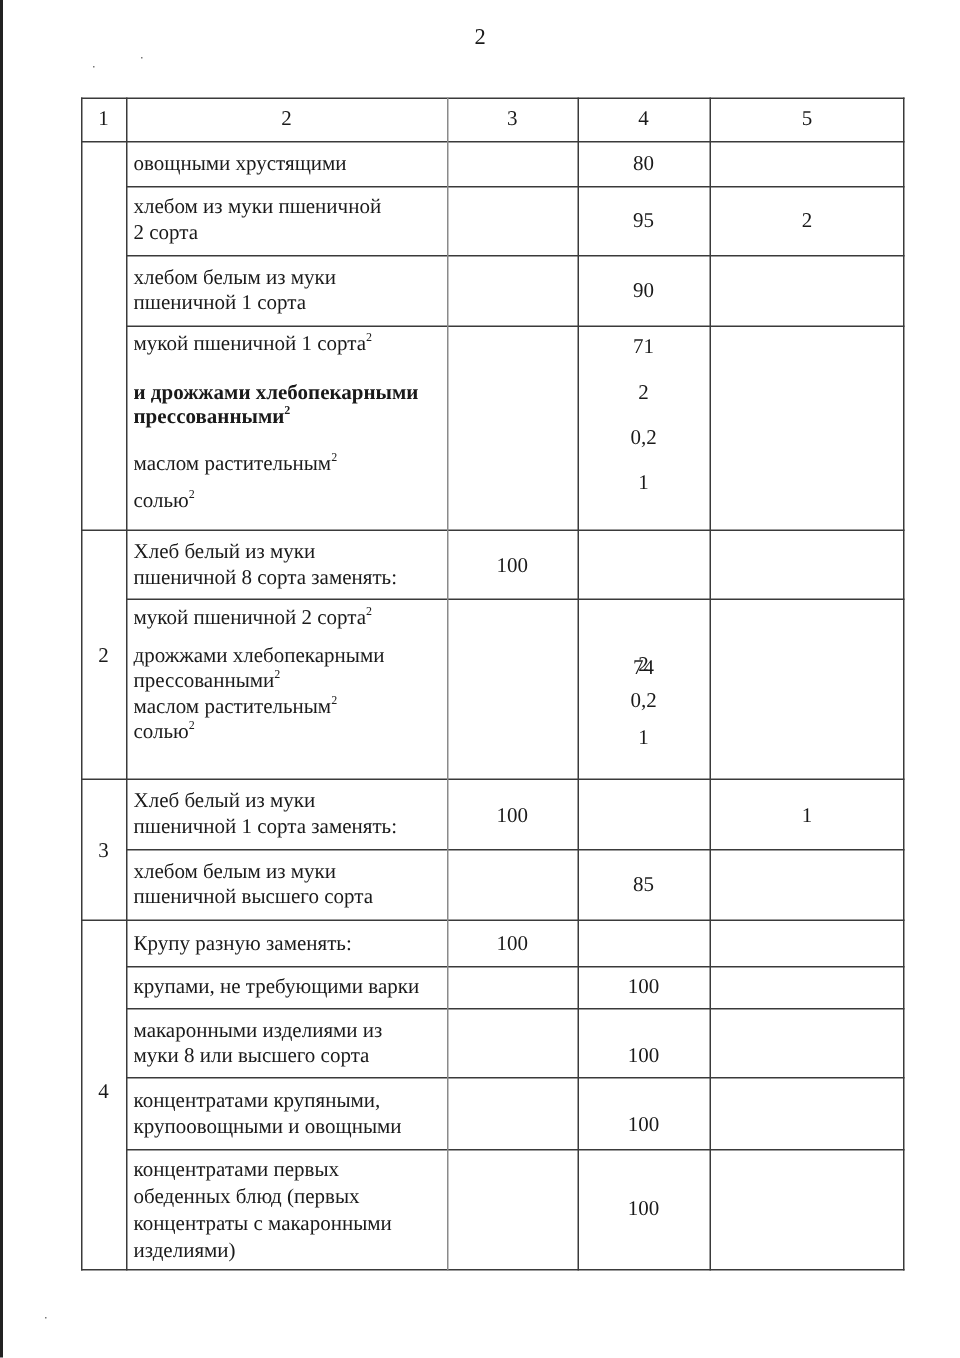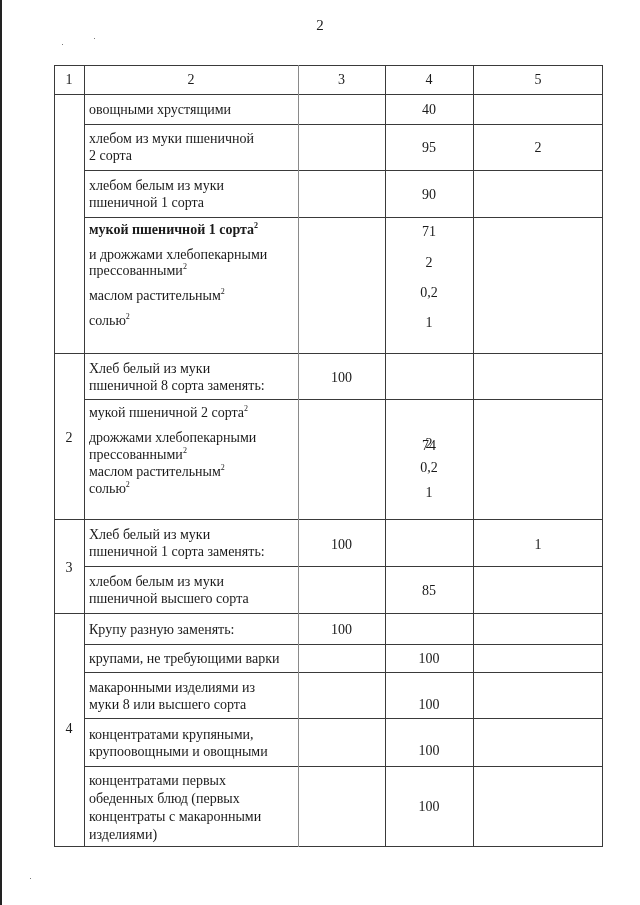--- a/index.html
+++ b/index.html
@@ -42,38 +42,38 @@
 
 <div class="tbl" id="tbl">
 
   <div class="cell center" style="left:0;top:6px;width:30px;">1</div>
   <div class="cell center" style="left:30px;top:6px;width:214px;">2</div>
   <div class="cell center" style="left:244px;top:6px;width:87px;">3</div>
   <div class="cell center" style="left:331px;top:6px;width:88px;">4</div>
   <div class="cell center" style="left:419px;top:6px;width:130px;">5</div>
 
   <div class="cell txt" style="left:30px;top:36px;width:214px;">овощными хрустящими</div>
-  <div class="cell center" style="left:331px;top:36px;width:88px;">40</div>
+  <div class="cell center" style="left:331px;top:36px;width:88px;">80</div>
 
   <div class="cell txt" style="left:30px;top:65px;width:214px;">
     <span class="line">хлебом из муки пшеничной</span>
     <span class="line">2 сорта</span>
   </div>
   <div class="cell center" style="left:331px;top:74px;width:88px;">95</div>
   <div class="cell center" style="left:419px;top:74px;width:130px;">2</div>
 
   <div class="cell txt" style="left:30px;top:112px;width:214px;">
     <span class="line">хлебом белым из муки</span>
     <span class="line">пшеничной 1 сорта</span>
   </div>
   <div class="cell center" style="left:331px;top:121px;width:88px;">90</div>
 
   <div class="cell txt" style="left:30px;top:157px;width:214px;line-height:16px;">
-    <div style="margin-bottom:9px;font-weight:bold;"><span>мукой пшеничной 1 сорта</span><sup>2</sup></div>
-    <div style="margin-bottom:9px;"><span>и дрожжами хлебопекарными</span><br><span>прессованными</span><sup>2</sup></div>
+    <div style="margin-bottom:17px;"><span>мукой пшеничной 1 сорта</span><sup>2</sup></div>
+    <div style="margin-bottom:15px;font-weight:bold;"><span>и дрожжами хлебопекарными</span><br><span>прессованными</span><sup>2</sup></div>
     <div style="margin-bottom:9px;"><span>маслом растительным</span><sup>2</sup></div>
     <div><span>солью</span><sup>2</sup></div>
   </div>
   <div class="cell center" style="left:331px;top:158px;width:88px;">71</div>
   <div class="cell center" style="left:331px;top:189px;width:88px;">2</div>
   <div class="cell center" style="left:331px;top:219px;width:88px;">0,2</div>
   <div class="cell center" style="left:331px;top:249px;width:88px;">1</div>
 
   <div class="cell center" style="left:0;top:364px;width:30px;">2</div>
   <div class="cell txt" style="left:30px;top:295px;width:214px;">

